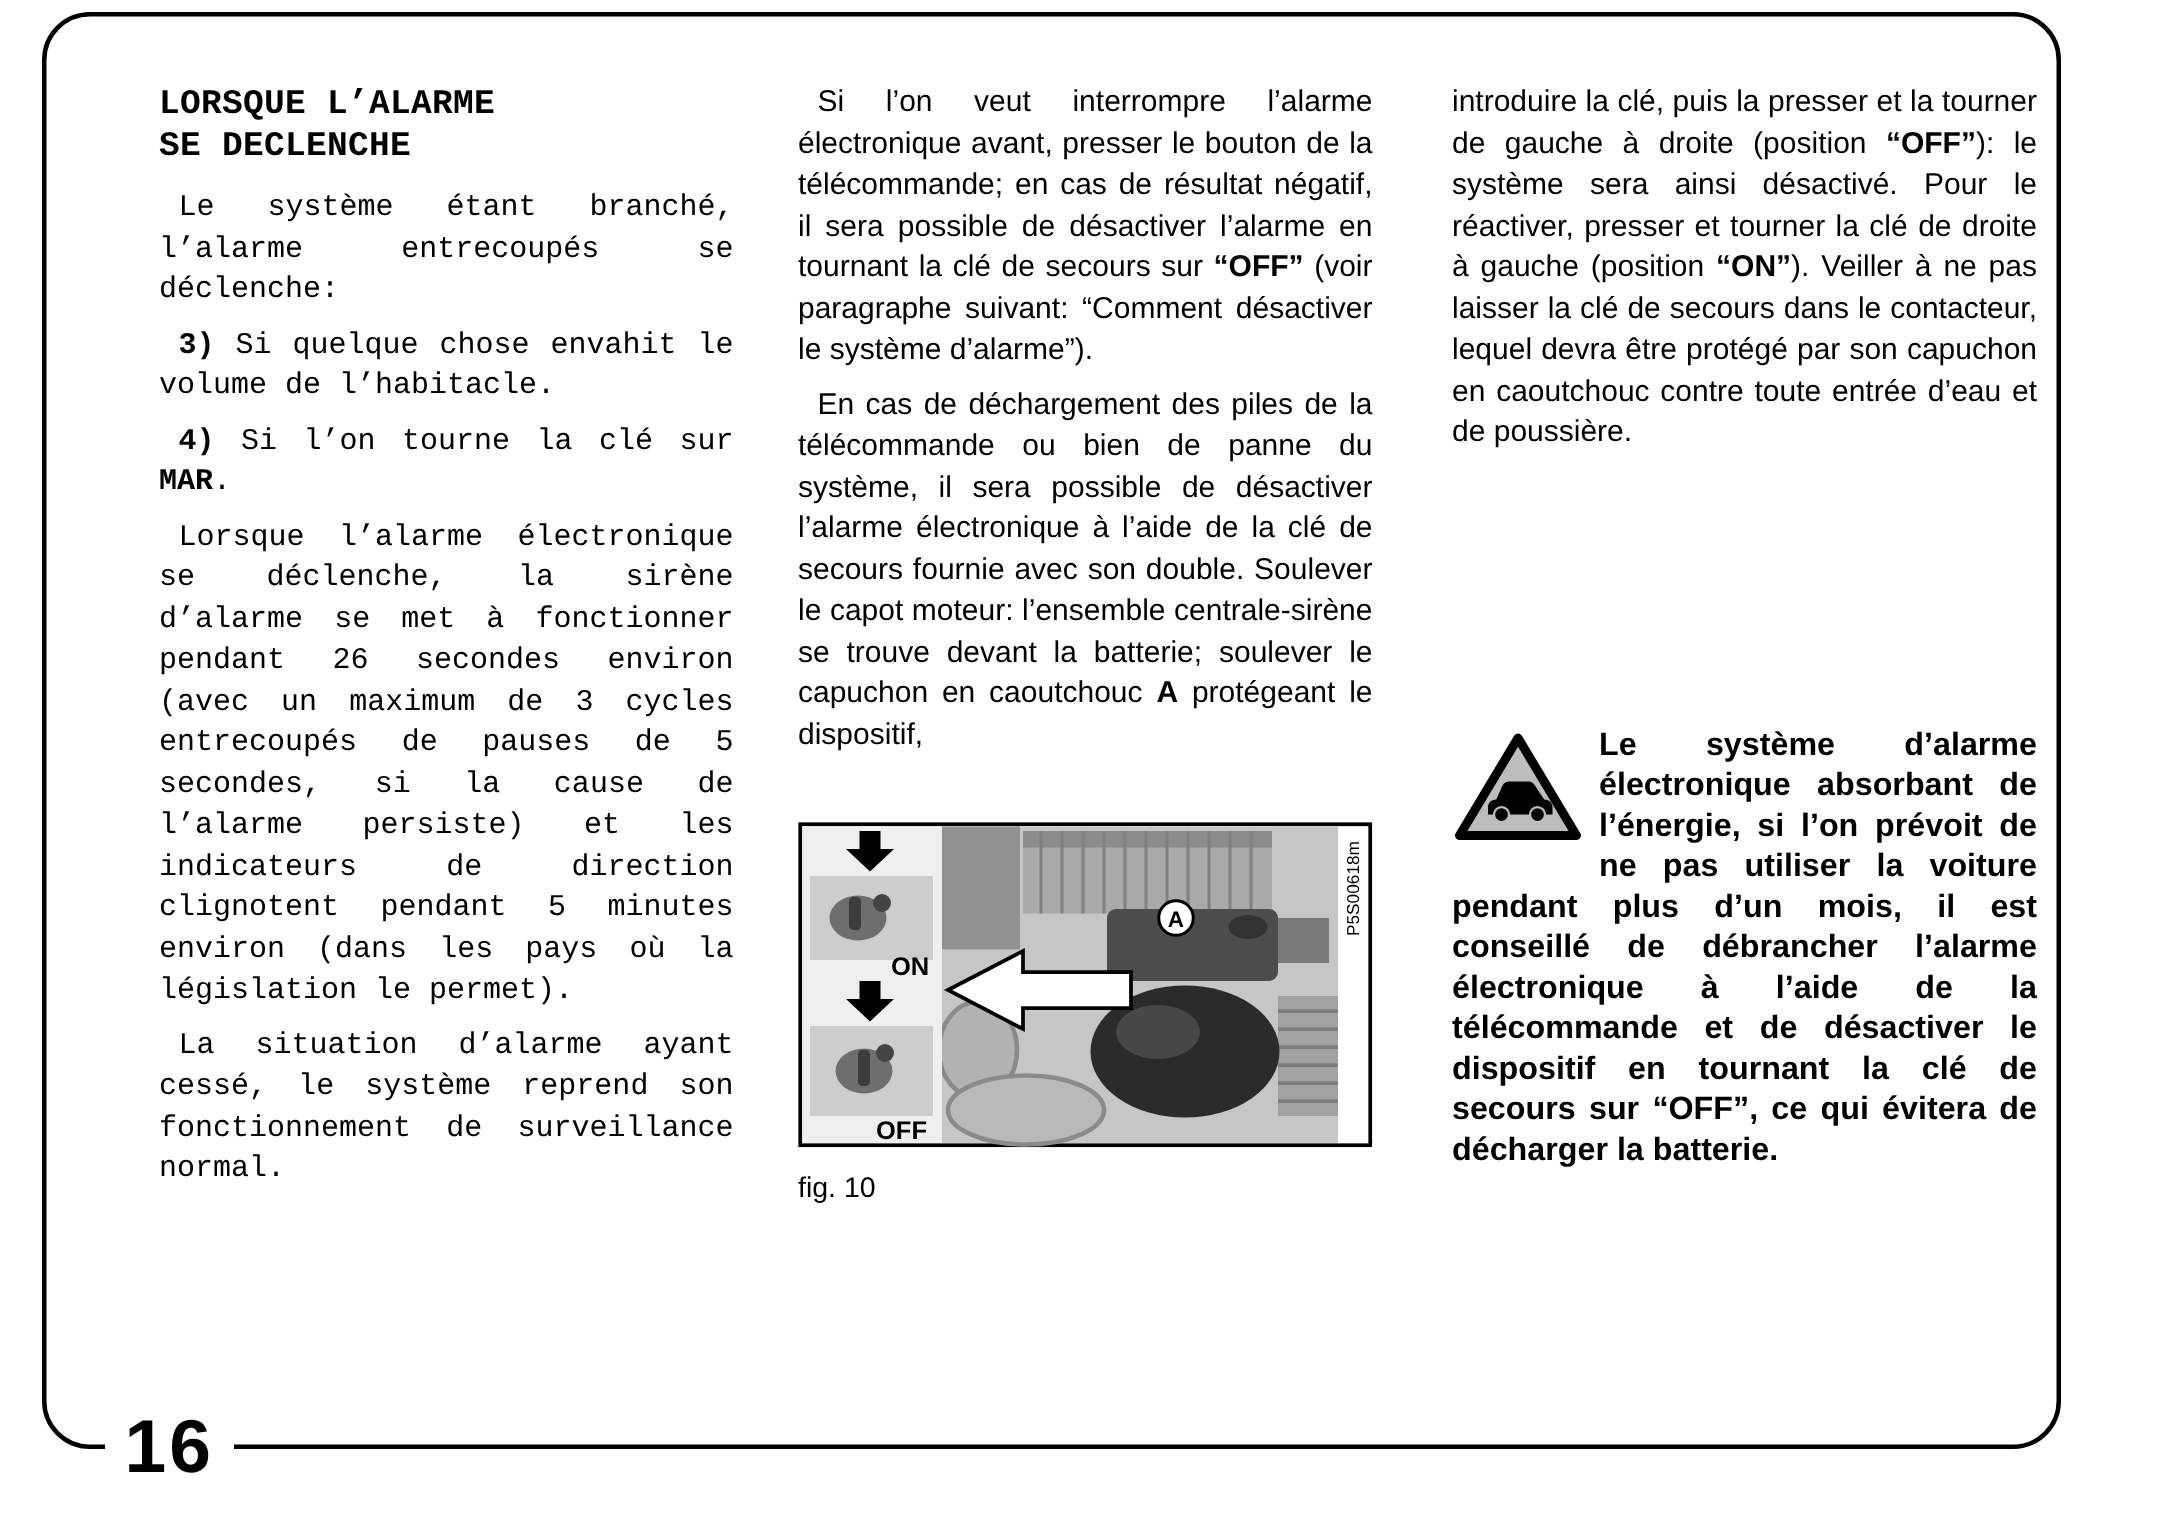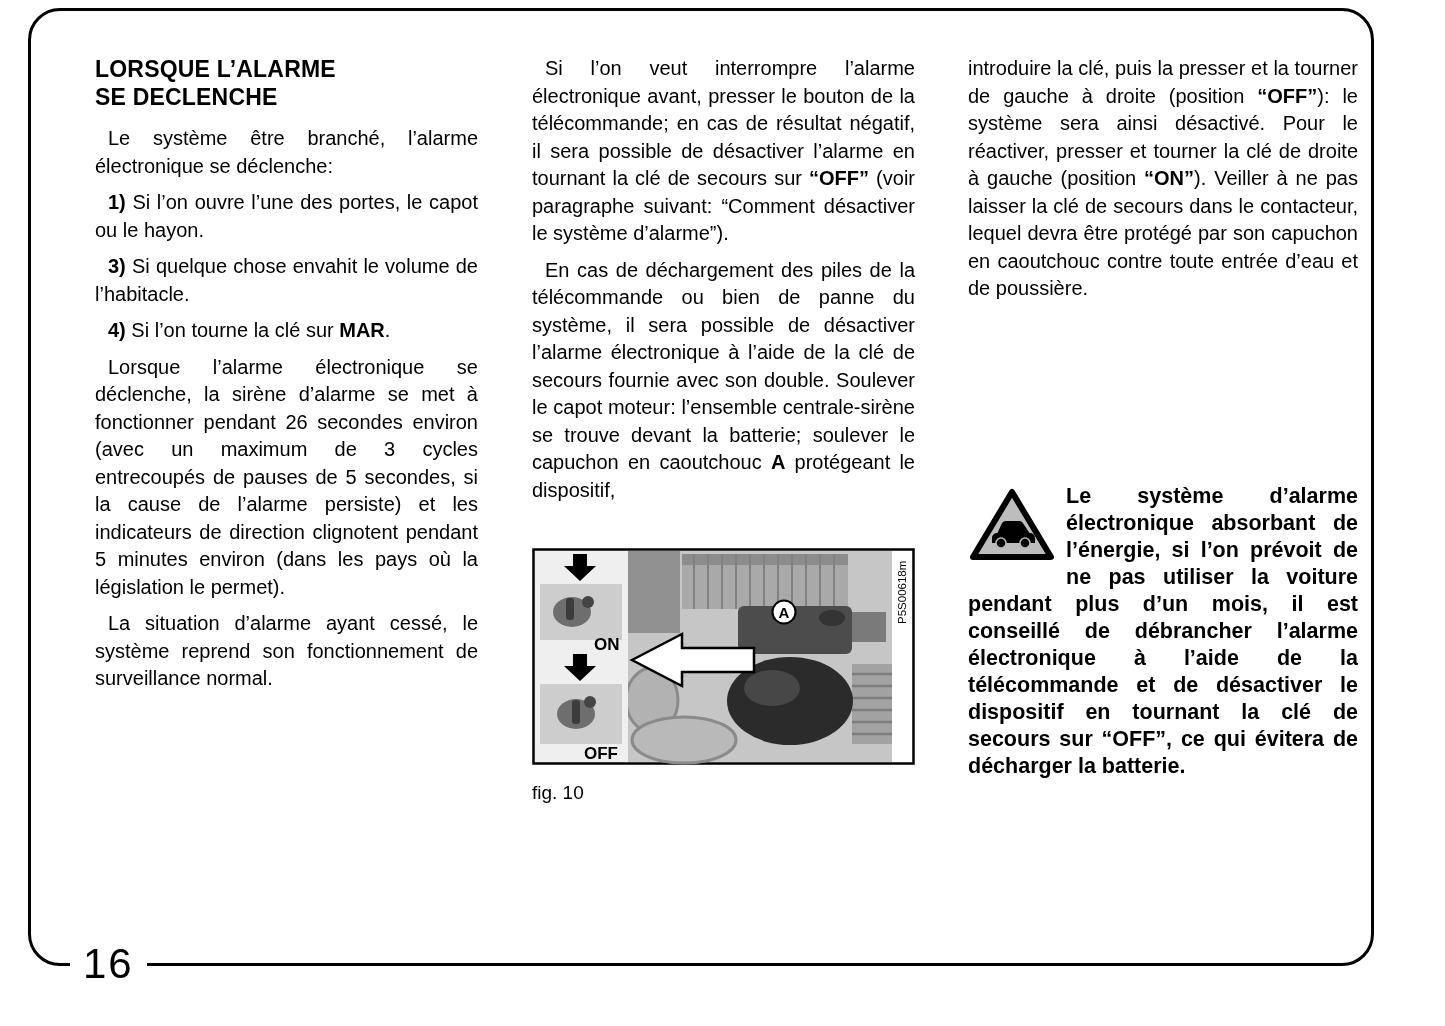--- a/index.html
+++ b/index.html
@@ -6,21 +6,21 @@
   body{
     width:1445px;height:1026px;background:#ffffff;color:#000;
     font-family:"Liberation Sans", sans-serif;position:relative;overflow:hidden;
   }
   .frame{
     position:absolute;left:28px;top:8px;width:1346px;height:958px;
     border:3px solid #000;border-radius:32px;box-sizing:border-box;
     pointer-events:none;
   }
   .col{position:absolute;top:55px;font-size:20px;line-height:27.5px;text-align:justify;}
-  .col1{left:95px;width:383px;}
+  .col1{left:106px;width:383px;font-family:Liberation Mono, monospace;}
   .col2{left:532px;width:383px;}
   .col3{left:968px;width:390px;}
   .col p{margin:0 0 9px 0;}
   .indent{text-indent:13px;}
   .noindent{text-indent:0;}
   h2{
     font-size:23px;line-height:28px;font-weight:700;margin:0 0 14px 0;
     white-space:pre-line;text-align:left;text-indent:0;letter-spacing:0.2px;
   }
   .h2-col2{margin-top:22px;}
@@ -30,35 +30,34 @@
   }
   .caption{font-size:19px;margin-top:14px;text-align:left;}
   .warning{
     margin-top:180px;font-weight:700;font-size:21.5px;line-height:27px;text-align:justify;
   }
   .warning-icon{
     float:left;width:88px;height:78px;margin:3px 10px 2px 0;
   }
   .page-number{
     position:absolute;left:70px;top:941px;z-index:5;background:#ffffff;
-    padding:0 13px;font-size:42px;line-height:46px;font-weight:400;letter-spacing:2px;
+    padding:0 13px;font-size:50px;line-height:46px;font-weight:700;letter-spacing:2px;
   }
 </style>
 </head>
 <body>
 
 <div class="page">
 
   <div class="frame"></div>
 
   <div class="col col1">
     <h2>LORSQUE L’ALARME
 SE DECLENCHE</h2>
-    <p class="indent">Le système être branché, l’alarme électronique se déclenche:</p>
-    <p class="indent"><b>1)</b> <span>Si l’on ouvre l’une des portes, le capot ou le hayon.</span></p>
+    <p class="indent">Le système étant branché, l’alarme entrecoupés se déclenche:</p>
     <p class="indent"><b>3)</b> <span>Si quelque chose envahit le volume de l’habitacle.</span></p>
     <p class="indent"><b>4)</b> <span><span>Si l’on tourne la clé sur </span><b>MAR</b><span>.</span></span></p>
     <p class="indent">Lorsque l’alarme électronique se déclenche, la sirène d’alarme se met à fonctionner pendant 26 secondes environ (avec un maximum de 3 cycles entrecoupés de pauses de 5 secondes, si la cause de l’alarme persiste) et les indicateurs de direction clignotent pendant 5 minutes environ (dans les pays où la législation le permet).</p>
     <p class="indent">La situation d’alarme ayant cessé, le système reprend son fonctionnement de surveillance normal.</p>
   </div>
 
   <div class="col col2">
     <p class="indent"><span>Si l’on veut interrompre l’alarme électronique avant, presser le bouton de la télécommande; en cas de résultat négatif, il sera possible de désactiver l’alarme en tournant la clé de secours sur </span><b>“OFF”</b><span> (voir paragraphe suivant: “Comment désactiver le système d’alarme”).</span></p>
     <p class="indent"><span>En cas de déchargement des piles de la télécommande ou bien de panne du système, il sera possible de désactiver l’alarme électronique à l’aide de la clé de secours fournie avec son double. Soulever le capot moteur: l’ensemble centrale-sirène se trouve devant la batterie; soulever le capuchon en caoutchouc </span><b>A</b><span> protégeant le dispositif,</span></p>
 

